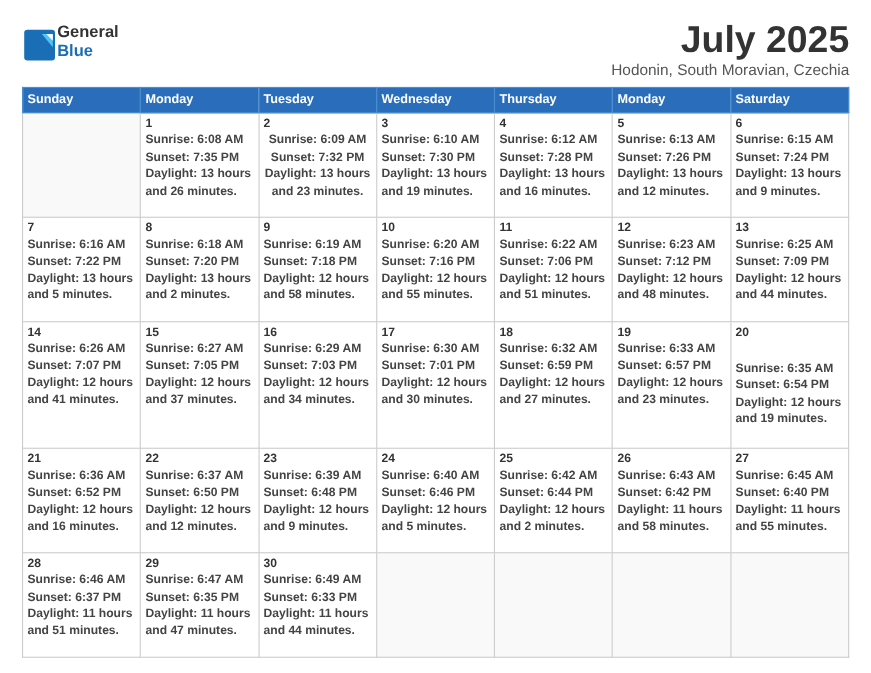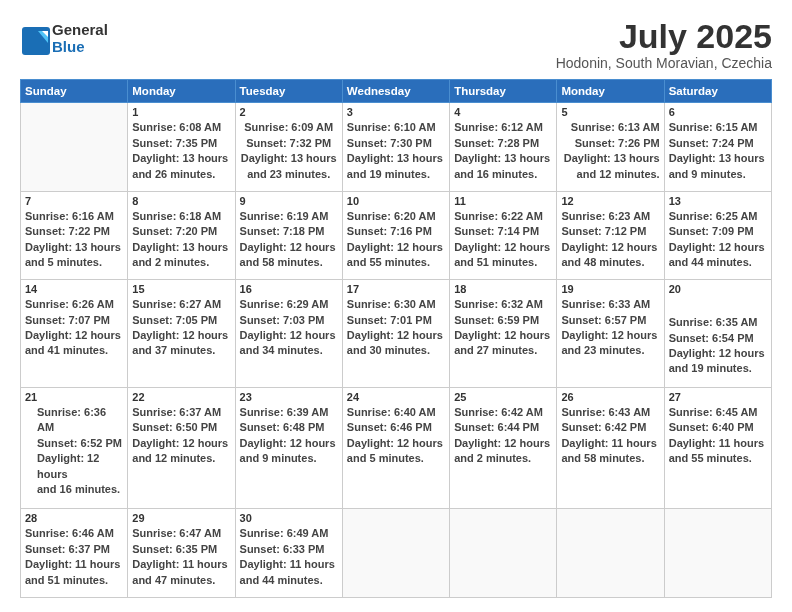--- a/index.html
+++ b/index.html
@@ -162,21 +162,21 @@
           </td>
           <td>
             <span class="day-num">4</span>
             <div class="day-info" style="white-space: pre-line;">Sunrise: 6:12 AM
 Sunset: 7:28 PM
 Daylight: 13 hours
 and 16 minutes.</div>
           </td>
           <td>
             <span class="day-num">5</span>
-            <div class="day-info" style="white-space: pre-line; text-align: right;">Sunrise: 6:13 AM
+            <div class="day-info" style="white-space: pre-line;">Sunrise: 6:13 AM
 Sunset: 7:26 PM
 Daylight: 13 hours
 and 12 minutes.</div>
           </td>
           <td>
             <span class="day-num">6</span>
             <div class="day-info" style="white-space: pre-line;">Sunrise: 6:15 AM
 Sunset: 7:24 PM
 Daylight: 13 hours
 and 9 minutes.</div>
@@ -207,21 +207,21 @@
           <td>
             <span class="day-num">10</span>
             <div class="day-info" style="white-space: pre-line;">Sunrise: 6:20 AM
 Sunset: 7:16 PM
 Daylight: 12 hours
 and 55 minutes.</div>
           </td>
           <td>
             <span class="day-num">11</span>
             <div class="day-info" style="white-space: pre-line;">Sunrise: 6:22 AM
-Sunset: 7:14 PM
+Sunset: 7:06 PM
 Daylight: 12 hours
 and 51 minutes.</div>
           </td>
           <td>
             <span class="day-num">12</span>
             <div class="day-info" style="white-space: pre-line;">Sunrise: 6:23 AM
 Sunset: 7:12 PM
 Daylight: 12 hours
 and 48 minutes.</div>
           </td>
@@ -280,21 +280,21 @@
             <span class="day-num">20</span>
             <div class="day-info" style="white-space: pre-line; margin-top: 20px;">Sunrise: 6:35 AM
 Sunset: 6:54 PM
 Daylight: 12 hours
 and 19 minutes.</div>
           </td>
         </tr>
         <tr>
           <td>
             <span class="day-num">21</span>
-            <div class="day-info" style="white-space: pre-line; margin-left: 12px;">Sunrise: 6:36 AM
+            <div class="day-info" style="white-space: pre-line;">Sunrise: 6:36 AM
 Sunset: 6:52 PM
 Daylight: 12 hours
 and 16 minutes.</div>
           </td>
           <td>
             <span class="day-num">22</span>
             <div class="day-info" style="white-space: pre-line;">Sunrise: 6:37 AM
 Sunset: 6:50 PM
 Daylight: 12 hours
 and 12 minutes.</div>

